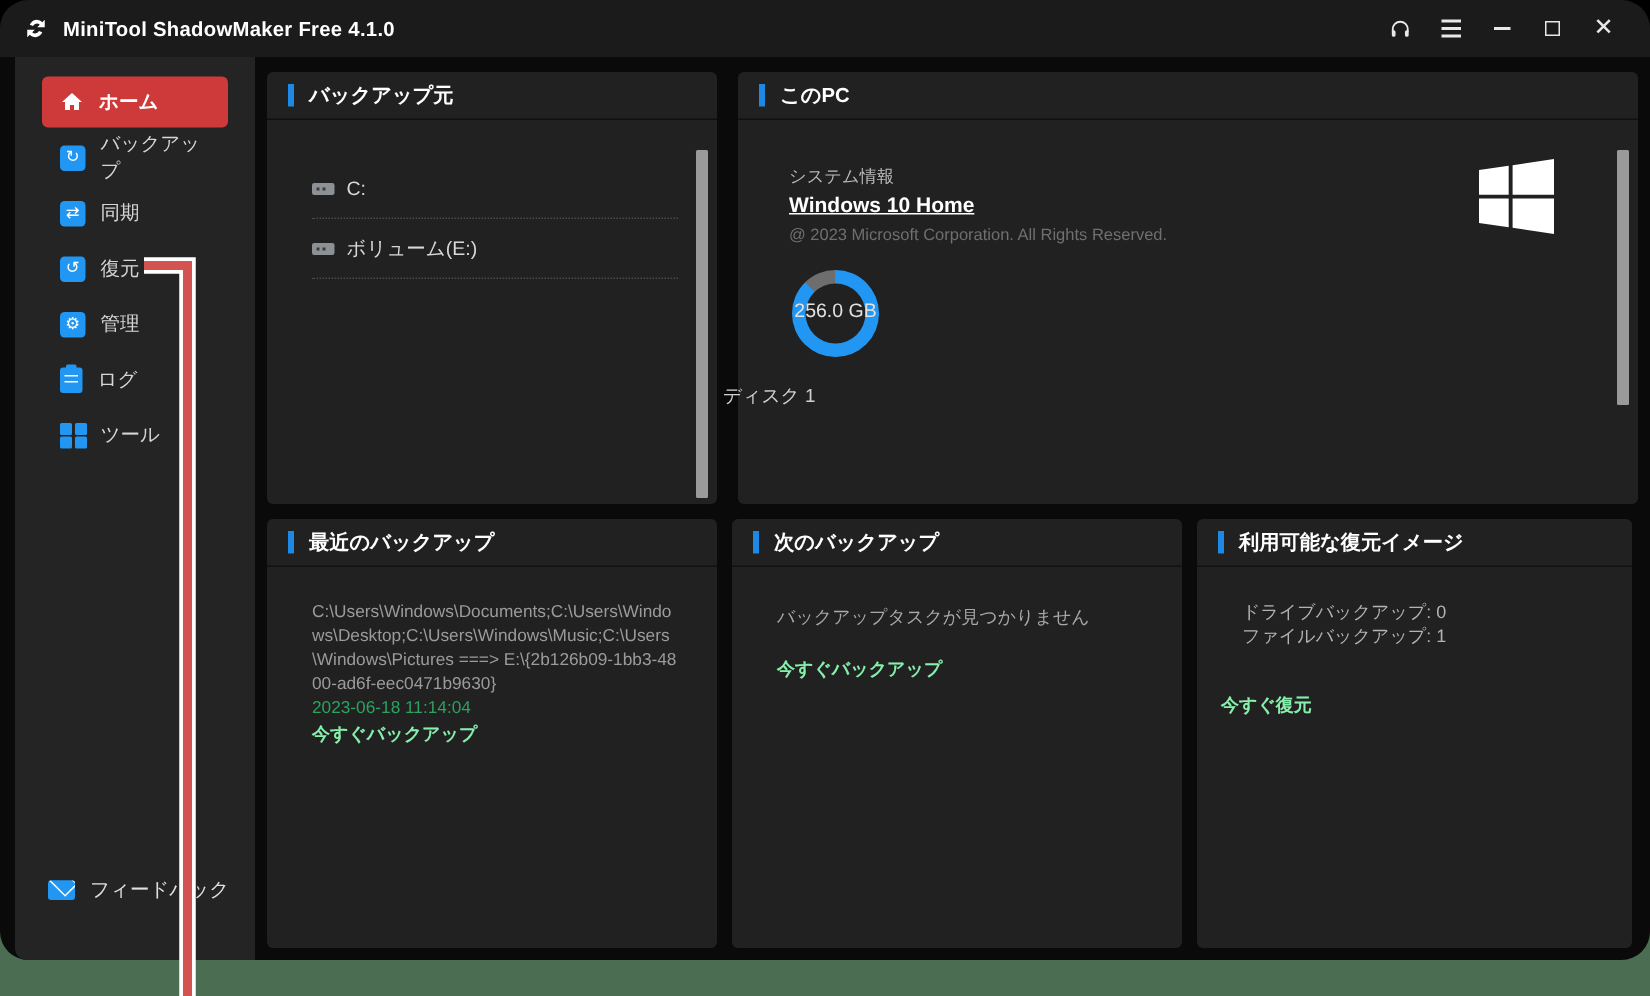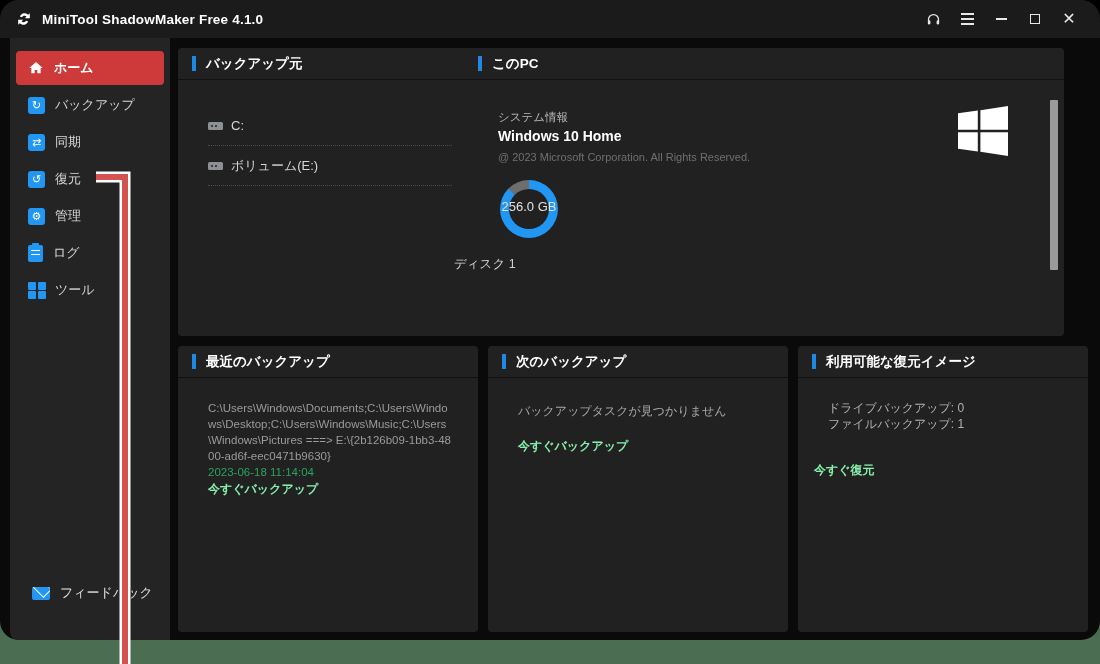--- a/index.html
+++ b/index.html
@@ -14,21 +14,21 @@
   .tb-spacer { flex:1; }
   .tb-btn { width:34px; height:38px; display:flex; align-items:center; justify-content:center; color:#e8e8e8; cursor:pointer; }
   .menu-lines { display:flex; flex-direction:column; gap:3px; }
   .menu-lines i { display:block; width:13px; height:2px; background:#e8e8e8; }
   .min-glyph { width:11px; height:2px; background:#e8e8e8; }
   .max-glyph { width:10px; height:10px; border:1.5px solid #e8e8e8; }
   .close-glyph { font-size:16px; line-height:1; color:#e8e8e8; }
 
   
   .sidebar { position:absolute; left:10px; top:38px; width:160px; height:602px; background:#242424; border-bottom-left-radius:8px; }
-  .side-item { display:flex; align-items:center; gap:10px; height:34px; margin:3px 6px; padding:0 12px; border-radius:4px; color:#d6d6d6; font-size:13px; cursor:pointer; }
+  .side-item { display:flex; align-items:center; gap:10px; height:34px; margin:3px 18px; padding:0 12px; border-radius:4px; color:#d6d6d6; font-size:13px; cursor:pointer; }
   .side-item.active { background:#ce3a3a; color:#fff; font-weight:bold; }
   .blue-sq { width:17px; height:17px; background:#2196f3; border-radius:3px; color:#fff; font-size:11px; line-height:17px; text-align:center; flex:0 0 auto; }
   .grid-ic { width:17px; height:17px; display:grid; grid-template-columns:8px 8px; grid-template-rows:8px 8px; gap:1.5px; flex:0 0 auto; }
   .grid-ic i { background:#2196f3; border-radius:1px; }
   .log-ic { width:15px; height:17px; background:#2196f3; border-radius:2px; position:relative; flex:0 0 auto; }
   .log-ic::before { content:""; position:absolute; left:3px; top:5px; width:9px; height:1.5px; background:#fff; box-shadow:0 4px 0 #fff; }
   .log-ic::after { content:""; position:absolute; left:4px; top:-2px; width:7px; height:3px; background:#2196f3; border-radius:1px; }
   .feedback-item { position:absolute; left:22px; bottom:38px; display:flex; align-items:center; gap:10px; color:#e0e0e0; font-size:13px; cursor:pointer; }
   .env-ic { width:18px; height:13px; background:#2196f3; border-radius:2px; position:relative; overflow:hidden; }
   .env-ic::before { content:""; position:absolute; left:2px; top:-5px; width:14px; height:10px; background:#2196f3; border:1.5px solid #fff; transform:rotate(45deg); }
@@ -42,21 +42,21 @@
 
   
   .src-list { padding:26px 26px 0 30px; }
   .src-row { display:flex; align-items:center; gap:8px; height:40px; border-bottom:1px dotted #4a4a4a; color:#d8d8d8; font-size:13px; cursor:pointer; }
   .drive-ic { width:15px; height:8px; background:#8d9196; border-radius:1.5px; position:relative; }
   .drive-ic::before { content:""; position:absolute; left:3px; top:3px; width:2px; height:2px; background:#3b3b3b; box-shadow:4px 0 0 #3b3b3b; }
   .vscroll { position:absolute; width:8px; background:#9a9a9a; border-radius:1px; cursor:pointer; }
 
   
   .sysinfo-label { position:absolute; left:34px; top:62px; color:#b9b9b9; font-size:11.5px; }
-  .os-name { position:absolute; left:34px; top:80px; color:#fff; font-size:14px; font-weight:bold; }
+  .os-name { position:absolute; left:34px; top:80px; color:#fff; font-size:14px; font-weight:bold;text-decoration:underline; }
   .copyright { position:absolute; left:34px; top:103px; color:#6f6f6f; font-size:11px; }
   .win-logo { position:absolute; right:56px; top:58px; width:50px; height:50px; }
   .ring { position:absolute; left:36px; top:132px; width:58px; height:58px; border-radius:50%; }
   .ring-hole { position:absolute; left:9px; top:9px; width:40px; height:40px; border-radius:50%; background:#212121; }
   .ring-text { position:absolute; left:-10px; top:151px; width:150px; text-align:center; color:#e2e2e2; font-size:13px; }
   .disk-label { position:absolute; left:-10px; top:208px; width:150px; text-align:left; color:#d0d0d0; font-size:12.5px; }
 
   
   .paths { padding:22px 24px 0 30px; color:#9b9b9b; font-size:11.5px; line-height:16px; word-break:break-all; }
   .stamp { padding:0 24px 0 30px; color:#2aa35f; font-size:11.5px; line-height:16px; }
@@ -162,21 +162,21 @@
         <span>C:</span>
       </div>
       <div class="src-row">
         <span class="drive-ic"></span>
         <span>ボリューム(E:)</span>
       </div>
     </div>
     <div class="vscroll" style="right:6px; top:52px; height:232px;"></div>
   </div>
 
-  <div class="panel" style="left:464px; top:48px; width:600px; height:288px;">
+  <div class="panel" style="left:492px; top:48px; width:600px; height:288px;">
     <div class="panel-head">
       <span class="accent"></span>
       <span class="panel-title">このPC</span>
     </div>
     <div class="sysinfo-label">システム情報</div>
     <div class="os-name">Windows 10 Home</div>
     <div class="copyright">@ 2023 Microsoft Corporation. All Rights Reserved.</div>
     <svg class="win-logo" viewBox="0 0 48 48">
       <path fill="#fff" d="M0 7 L19 4.3 V22.8 H0 Z"></path>
       <path fill="#fff" d="M21.5 4 L48 0 V22.8 H21.5 Z"></path>

